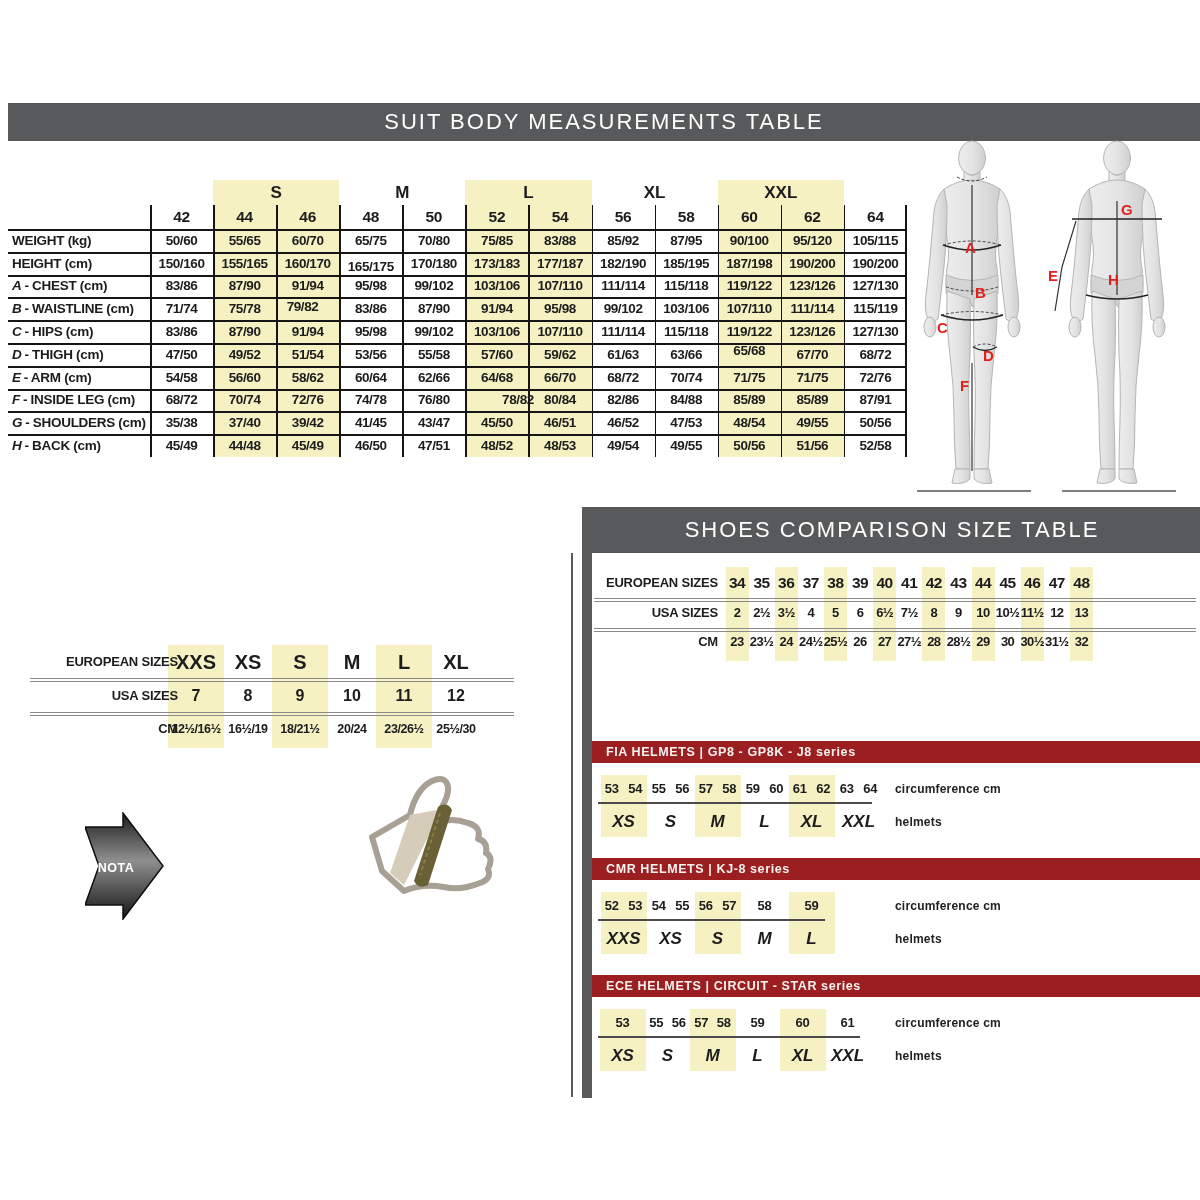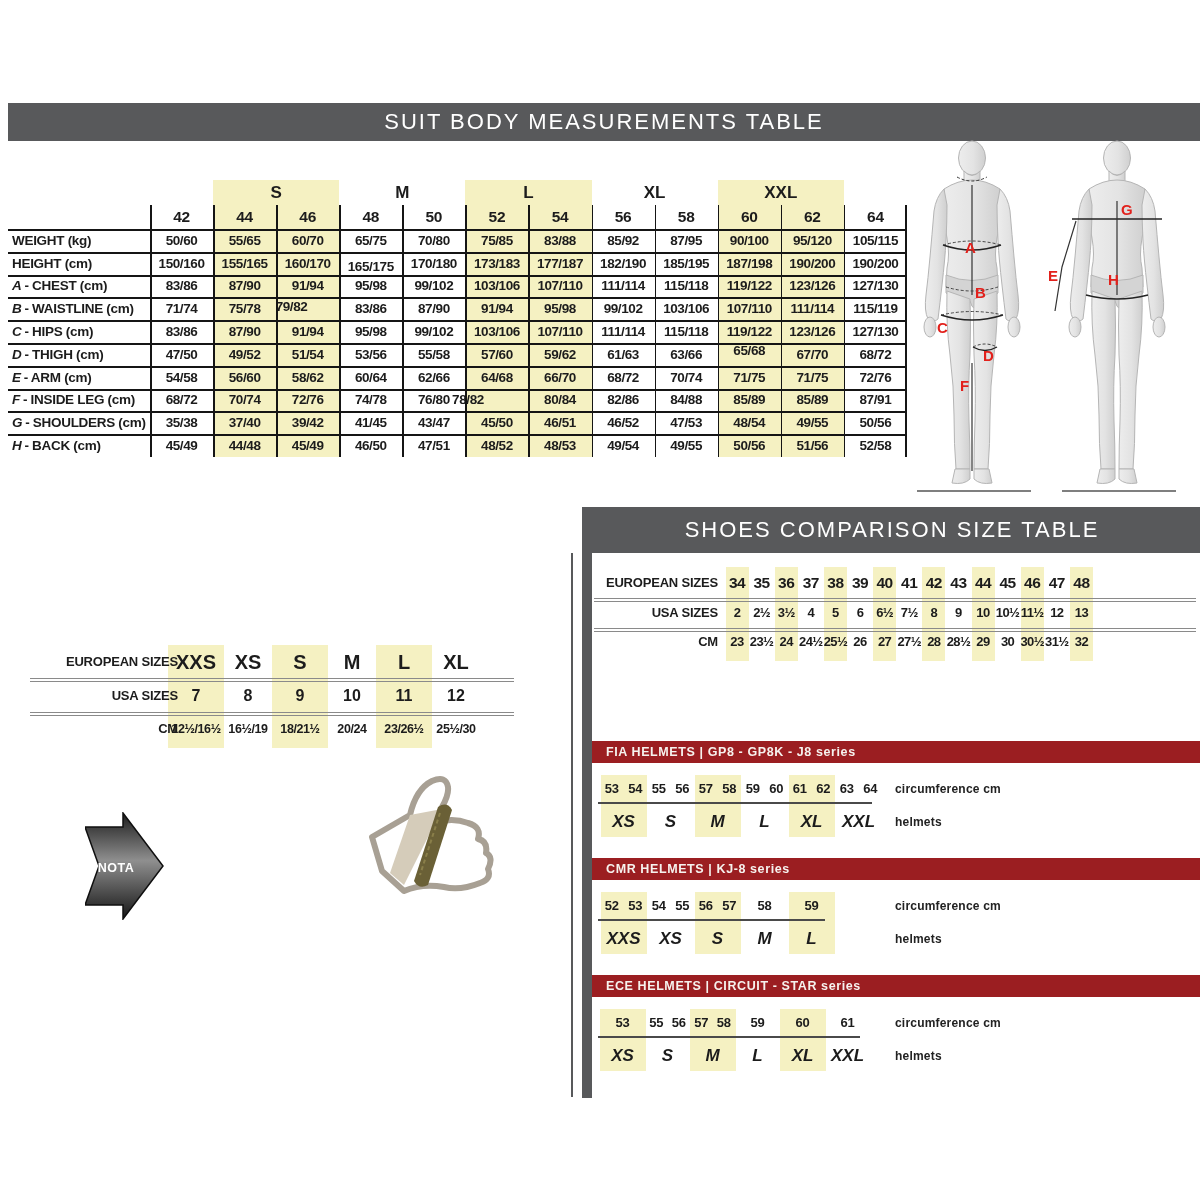--- a/index.html
+++ b/index.html
@@ -106,21 +106,21 @@
       <div class="scell" style="position: absolute; left: 457.4px; top: 94.6px; width: 63.08px; height: 22.8px;">103/106</div>
       <div class="scell" style="position: absolute; left: 520.48px; top: 94.6px; width: 63.08px; height: 22.8px;">107/110</div>
       <div class="scell" style="position: absolute; left: 583.56px; top: 94.6px; width: 63.08px; height: 22.8px;">111/114</div>
       <div class="scell" style="position: absolute; left: 646.64px; top: 94.6px; width: 63.08px; height: 22.8px;">115/118</div>
       <div class="scell" style="position: absolute; left: 709.72px; top: 94.6px; width: 63.08px; height: 22.8px;">119/122</div>
       <div class="scell" style="position: absolute; left: 772.8px; top: 94.6px; width: 63.08px; height: 22.8px;">123/126</div>
       <div class="scell" style="position: absolute; left: 835.88px; top: 94.6px; width: 63.08px; height: 22.8px;">127/130</div>
       <div class="srl" style="position: absolute; left: 4px; top: 117.4px; width: 136px; height: 22.8px;"><i>B</i>- WAISTLINE (cm)</div>
       <div class="scell" style="position: absolute; left: 142px; top: 117.4px; width: 63.08px; height: 22.8px;">71/74</div>
       <div class="scell" style="position: absolute; left: 205.08px; top: 117.4px; width: 63.08px; height: 22.8px;">75/78</div>
-      <div class="scell" style="position: absolute; left: 252px; top: 117.4px; width: 63.08px; height: 19px; border-radius: 9px;">79/82</div>
+      <div class="scell" style="position: absolute; left: 263px; top: 117.4px; width: 63.08px; height: 19px; border-radius: 9px;">79/82</div>
       <div class="scell" style="position: absolute; left: 331.24px; top: 117.4px; width: 63.08px; height: 22.8px;">83/86</div>
       <div class="scell" style="position: absolute; left: 394.32px; top: 117.4px; width: 63.08px; height: 22.8px;">87/90</div>
       <div class="scell" style="position: absolute; left: 457.4px; top: 117.4px; width: 63.08px; height: 22.8px;">91/94</div>
       <div class="scell" style="position: absolute; left: 520.48px; top: 117.4px; width: 63.08px; height: 22.8px;">95/98</div>
       <div class="scell" style="position: absolute; left: 583.56px; top: 117.4px; width: 63.08px; height: 22.8px;">99/102</div>
       <div class="scell" style="position: absolute; left: 646.64px; top: 117.4px; width: 63.08px; height: 22.8px;">103/106</div>
       <div class="scell" style="position: absolute; left: 709.72px; top: 117.4px; width: 63.08px; height: 22.8px;">107/110</div>
       <div class="scell" style="position: absolute; left: 772.8px; top: 117.4px; width: 63.08px; height: 22.8px;">111/114</div>
       <div class="scell" style="position: absolute; left: 835.88px; top: 117.4px; width: 63.08px; height: 22.8px;">115/119</div>
       <div class="srl" style="position: absolute; left: 4px; top: 140.2px; width: 136px; height: 22.8px;"><i>C</i>- HIPS (cm)</div>
@@ -161,21 +161,21 @@
       <div class="scell" style="position: absolute; left: 646.64px; top: 185.8px; width: 63.08px; height: 22.8px;">70/74</div>
       <div class="scell" style="position: absolute; left: 709.72px; top: 185.8px; width: 63.08px; height: 22.8px;">71/75</div>
       <div class="scell" style="position: absolute; left: 772.8px; top: 185.8px; width: 63.08px; height: 22.8px;">71/75</div>
       <div class="scell" style="position: absolute; left: 835.88px; top: 185.8px; width: 63.08px; height: 22.8px;">72/76</div>
       <div class="srl" style="position: absolute; left: 4px; top: 208.6px; width: 136px; height: 22.8px;"><i>F</i>- INSIDE LEG (cm)</div>
       <div class="scell" style="position: absolute; left: 142px; top: 208.6px; width: 63.08px; height: 22.8px;">68/72</div>
       <div class="scell" style="position: absolute; left: 205.08px; top: 208.6px; width: 63.08px; height: 22.8px;">70/74</div>
       <div class="scell" style="position: absolute; left: 268.16px; top: 208.6px; width: 63.08px; height: 22.8px;">72/76</div>
       <div class="scell" style="position: absolute; left: 331.24px; top: 208.6px; width: 63.08px; height: 22.8px;">74/78</div>
       <div class="scell" style="position: absolute; left: 394.32px; top: 208.6px; width: 63.08px; height: 22.8px;">76/80</div>
-      <div class="scell" style="position: absolute; left: 431px; top: 208.6px; width: 58px; height: 22.8px;">78/82</div>
+      <div class="scell" style="position: absolute; left: 481px; top: 208.6px; width: 58px; height: 22.8px;">78/82</div>
       <div class="scell" style="position: absolute; left: 520.48px; top: 208.6px; width: 63.08px; height: 22.8px;">80/84</div>
       <div class="scell" style="position: absolute; left: 583.56px; top: 208.6px; width: 63.08px; height: 22.8px;">82/86</div>
       <div class="scell" style="position: absolute; left: 646.64px; top: 208.6px; width: 63.08px; height: 22.8px;">84/88</div>
       <div class="scell" style="position: absolute; left: 709.72px; top: 208.6px; width: 63.08px; height: 22.8px;">85/89</div>
       <div class="scell" style="position: absolute; left: 772.8px; top: 208.6px; width: 63.08px; height: 22.8px;">85/89</div>
       <div class="scell" style="position: absolute; left: 835.88px; top: 208.6px; width: 63.08px; height: 22.8px;">87/91</div>
       <div class="srl" style="position: absolute; left: 4px; top: 231.4px; width: 136px; height: 22.8px;"><i>G</i>- SHOULDERS (cm)</div>
       <div class="scell" style="position: absolute; left: 142px; top: 231.4px; width: 63.08px; height: 22.8px;">35/38</div>
       <div class="scell" style="position: absolute; left: 205.08px; top: 231.4px; width: 63.08px; height: 22.8px;">37/40</div>
       <div class="scell" style="position: absolute; left: 268.16px; top: 231.4px; width: 63.08px; height: 22.8px;">39/42</div>

